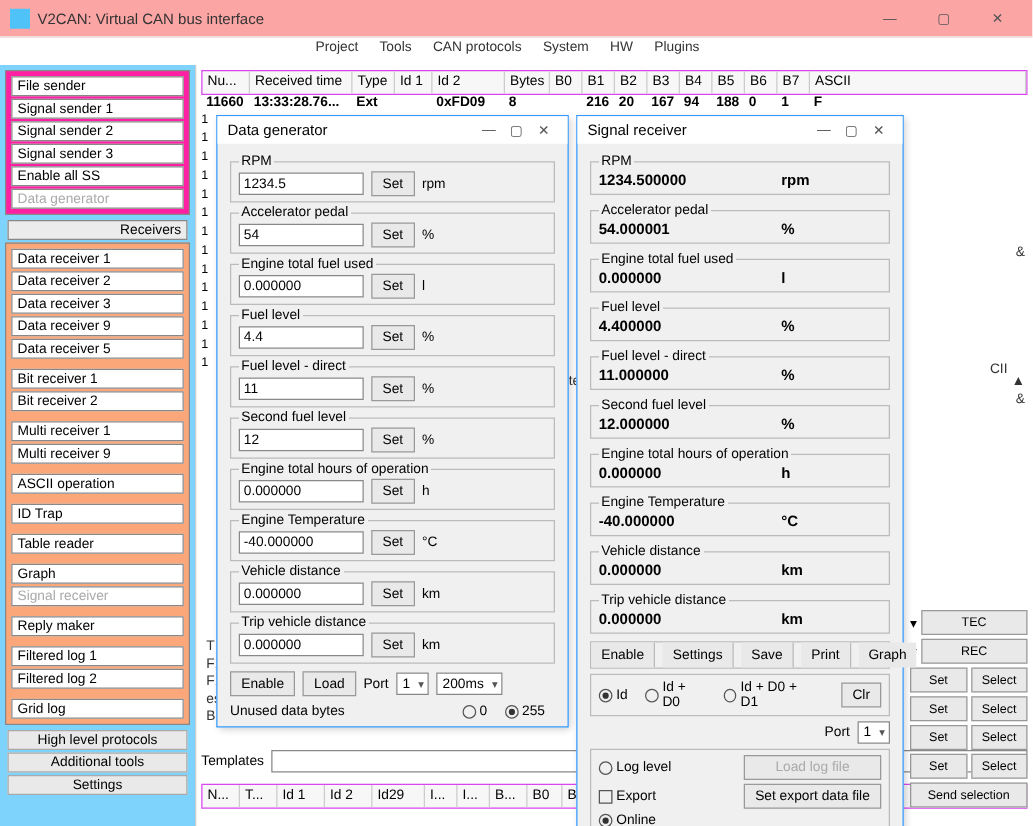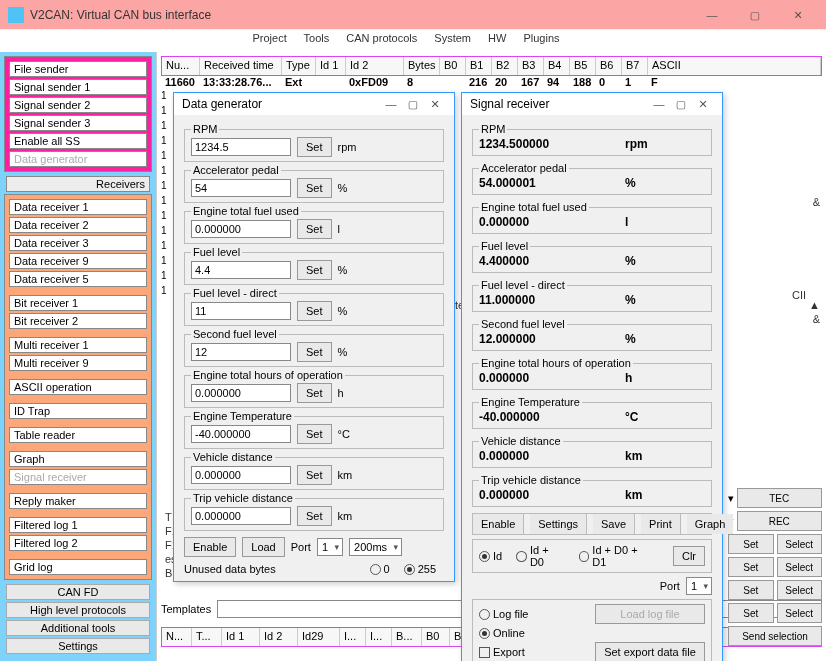--- a/index.html
+++ b/index.html
@@ -109,21 +109,20 @@
       <div class="sp-item">Graph</div>
       <div class="sp-item disabled">Signal receiver</div>
       <div style="height:4px"></div>
       <div class="sp-item">Reply maker</div>
       <div style="height:4px"></div>
       <div class="sp-item">Filtered log 1</div>
       <div class="sp-item">Filtered log 2</div>
       <div style="height:4px"></div>
       <div class="sp-item">Grid log</div>
     </div>
-    <div class="sp-btn">CAN FD</div>
     <div class="sp-btn">High level protocols</div>
     <div class="sp-btn">Additional tools</div>
     <div class="sp-btn">Settings</div>
   </div>
 
   <div class="main">
 
     <div style="padding:4px">
       <div class="grid-head">
         <div style="width:38px">Nu...</div>
@@ -454,38 +453,38 @@
           <span class="btn">Clr</span>
         </div>
         <div class="row" style="justify-content:flex-end">
           <span>Port</span>
           <span class="sel">1</span>
         </div>
         <div class="grp">
           <div class="row">
             <span class="radio">
                 <i></i>
-                <span>Log file</span>
+                <span>Log level</span>
               </span>
             <span style="flex:1"></span>
             <span class="btn disabled" style="width:110px;justify-content:center">Load log file</span>
-          </div>
-          <div class="row" style="margin-top:3px">
-            <span class="radio on">
-                <i></i>
-                <span>Online</span>
-              </span>
           </div>
           <div class="row" style="margin-top:3px">
             <span class="check">
                 <i></i>
                 <span>Export</span>
               </span>
             <span style="flex:1"></span>
             <span class="btn" style="width:110px;justify-content:center">Set export data file</span>
           </div>
+          <div class="row" style="margin-top:3px">
+            <span class="radio on">
+                <i></i>
+                <span>Online</span>
+              </span>
+          </div>
         </div>
 
       </div>
     </div>
 
   </div>
 </div>
 
 </body></html>

